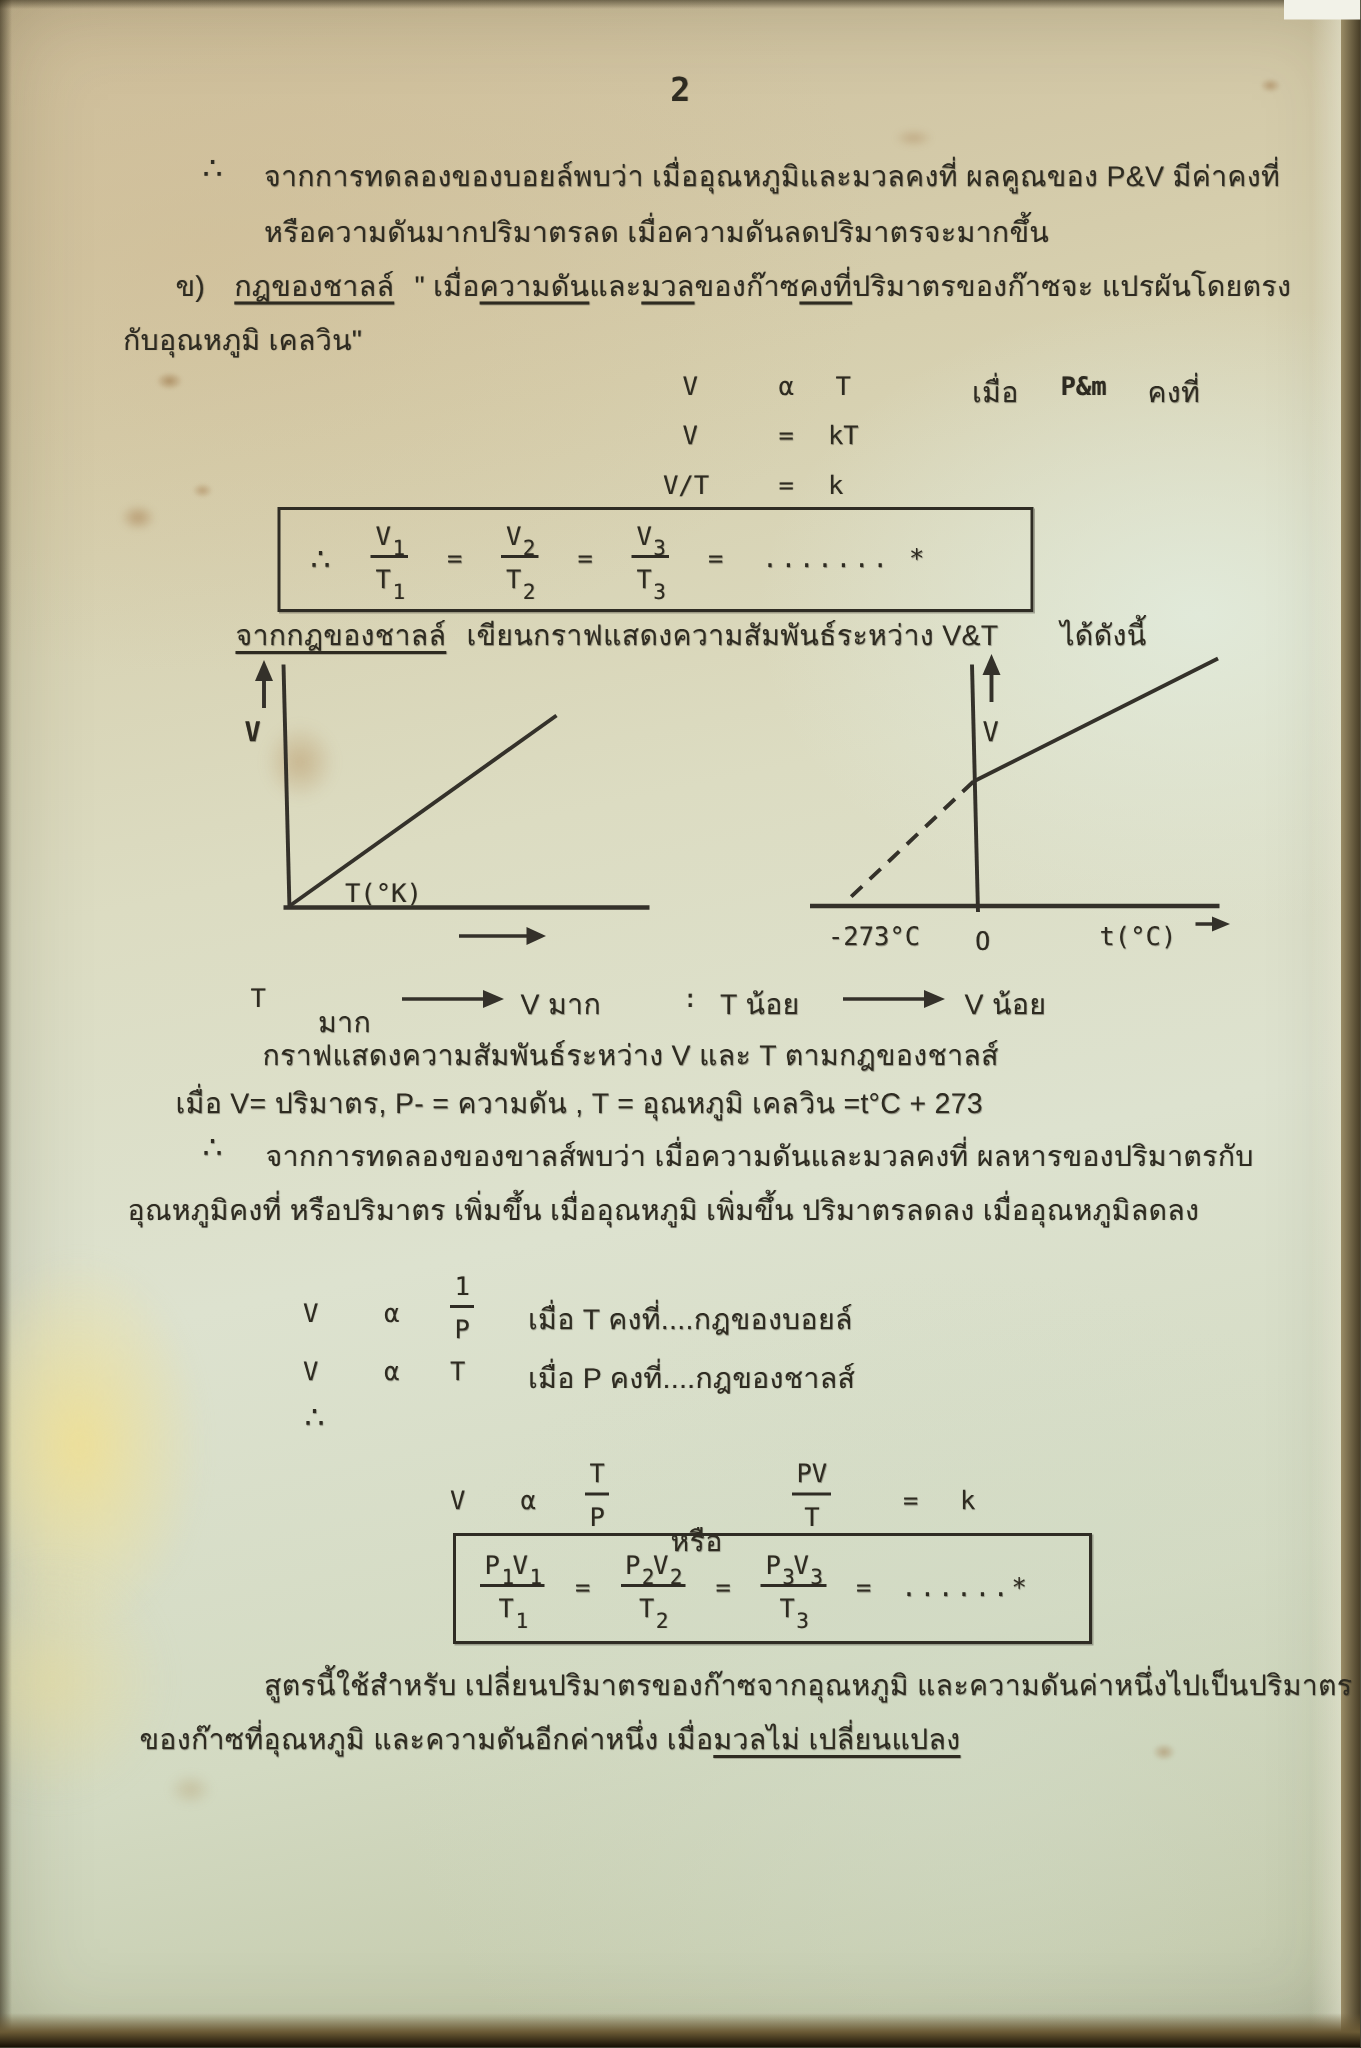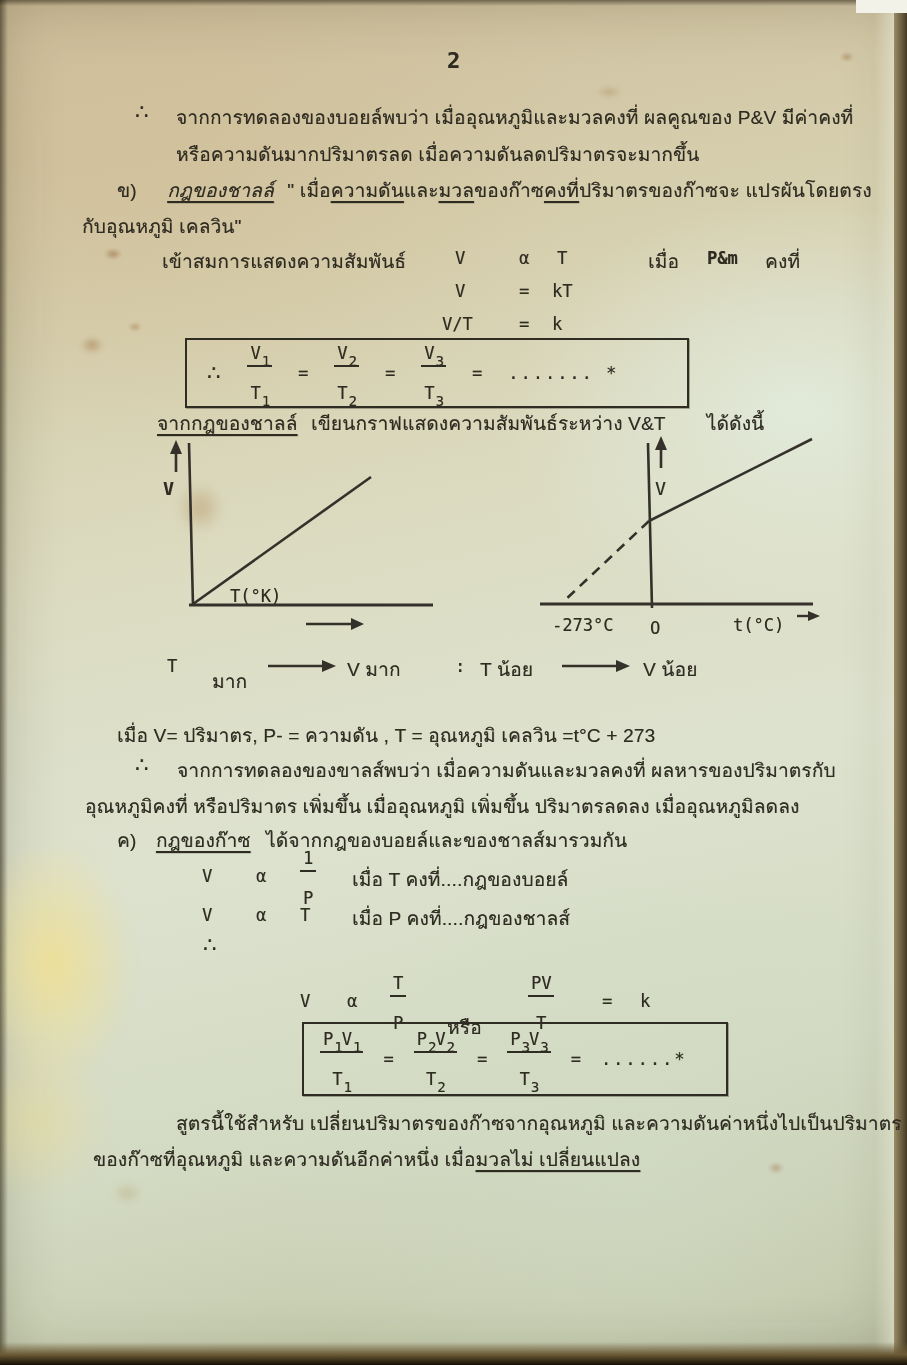--- a/index.html
+++ b/index.html
@@ -22,21 +22,21 @@
   .u{text-decoration:underline;text-underline-offset:4px;text-decoration-thickness:1.6px;}
   .therefore{font-size:21px;letter-spacing:1px;}
   .eqbox{
     position:absolute;border:2.6px solid #2f2c24;display:flex;align-items:center;
     box-shadow:1px 1px 0 rgba(46,43,33,.35);
   }
   .frac{display:inline-flex;flex-direction:column;align-items:center;line-height:1.0;
         font-family:"DejaVu Sans Mono","Liberation Mono",monospace;font-size:17px;
         text-shadow:.4px .4px .5px rgba(46,43,33,.45);}
   .frac .fn{border-bottom:2px solid #2f2c24;padding:0 3px 3px 3px;}
-  .frac .fd{padding-top:18px;}
+  .frac .fd{padding-top:7px;}
   .sub{font-size:14px;position:relative;top:7px;left:1px;}
   .dots{letter-spacing:2px;}
   svg line, svg polygon{shape-rendering:geometricPrecision;}
   .stain{position:absolute;border-radius:50%;pointer-events:none;}
 </style>
 </head>
 <body>
 
 <div id="page">
 
@@ -60,26 +60,25 @@
   <div class="abs" style="left:0;top:1342px;width:907px;height:23px;background:linear-gradient(to bottom,rgba(107,90,53,0),#6b5a35 55%,#140e03);"></div>
 
   <div class="abs mo" style="left:0;top:48px;width:907px;text-align:center;font-size:22px;font-weight:bold;">2</div>
 
   <span class="abs th therefore" style="left:135px;top:100px;">∴</span>
   <span class="abs th" style="left:176px;top:139px;">หรือความดันมากปริมาตรลด  เมื่อความดันลดปริมาตรจะมากขึ้น</span>
   <span class="abs th" style="left:176px;top:102px;">จากการทดลองของบอยล์พบว่า เมื่ออุณหภูมิและมวลคงที่  ผลคูณของ P&amp;V มีค่าคงที่</span>
 
   <div class="abs th" style="left:117px;top:175px;">
     <span>ข)</span>
-    <span class="u" style="margin-left:25px;font-style:italic;">กฎของชาลล์</span>
+    <span class="u" style="margin-left:14px;">กฎของชาลล์</span>
     <span style="margin-left:8px;"><span>" เมื่อ</span><span class="u">ความดัน</span><span>และ</span><span class="u">มวล</span><span>ของก๊าซ</span><span class="u">คงที่</span><span>ปริมาตรของก๊าซจะ แปรผันโดยตรง</span></span>
   </div>
   <span class="abs th" style="left:82px;top:211px;">กับอุณหภูมิ เคลวิน"</span>
 
-  <span class="abs th" style="left:162px;top:246px;">เข้าสมการแสดงความสัมพันธ์</span>
   <span class="abs mo" style="left:455px;top:248px;">V</span>
   <span class="abs mo" style="left:519px;top:248px;">α</span>
   <span class="abs mo" style="left:557px;top:248px;">T</span>
   <span class="abs th" style="left:648px;top:246px;">เมื่อ</span>
   <span class="abs mo" style="left:707px;top:248px;font-weight:bold;">P&amp;m</span>
   <span class="abs th" style="left:765px;top:246px;">คงที่</span>
 
   <span class="abs mo" style="left:455px;top:281px;">V</span>
   <span class="abs mo" style="left:519px;top:281px;">=</span>
   <span class="abs mo" style="left:552px;top:281px;">kT</span>
@@ -149,32 +148,28 @@
   </svg>
   <span class="abs th" style="left:347px;top:654px;">V มาก</span>
   <span class="abs mo" style="left:455px;top:656px;">:</span>
   <span class="abs th" style="left:480px;top:654px;">T น้อย</span>
   <svg class="abs" style="left:560px;top:658px;" width="74" height="16" viewBox="0 0 74 16">
     <line x1="2" y1="8" x2="60" y2="8" stroke="#34312a" stroke-width="2.4"></line>
     <polygon points="70,8 56,2 56,14" fill="#34312a"></polygon>
   </svg>
   <span class="abs th" style="left:643px;top:654px;">V น้อย</span>
 
+  <span class="abs th" style="left:175px;top:688px;">กราฟแสดงความสัมพันธ์ระหว่าง V และ T ตามกฎของชาลส์</span>
 
   <span class="abs th" style="left:117px;top:720px;">เมื่อ V= ปริมาตร, P- =  ความดัน , T =    อุณหภูมิ เคลวิน =t°C + 273</span>
 
   <span class="abs th therefore" style="left:135px;top:753px;">∴</span>
   <span class="abs th" style="left:177px;top:755px;">จากการทดลองของขาลส์พบว่า เมื่อความดันและมวลคงที่  ผลหารของปริมาตรกับ</span>
   <span class="abs th" style="left:85px;top:791px;">อุณหภูมิคงที่  หรือปริมาตร เพิ่มขึ้น เมื่ออุณหภูมิ เพิ่มขึ้น  ปริมาตรลดลง เมื่ออุณหภูมิลดลง</span>
 
-  <div class="abs th" style="left:117px;top:825px;">
-    <span>ค)</span>
-    <span class="u" style="margin-left:14px;">กฎของก๊าซ</span>
-    <span style="margin-left:10px;">ได้จากกฎของบอยล์และของชาลส์มารวมกัน</span>
-  </div>
 
   <span class="abs mo" style="left:202px;top:866px;">V</span>
   <span class="abs mo" style="left:256px;top:866px;">α</span>
   <span class="frac abs" style="left:300px;top:850px;">
     <span class="fn">1</span>
     <span class="fd">P</span>
   </span>
   <span class="abs th" style="left:352px;top:864px;">เมื่อ T คงที่....กฎของบอยล์</span>
 
   <span class="abs mo" style="left:202px;top:905px;">V</span>

